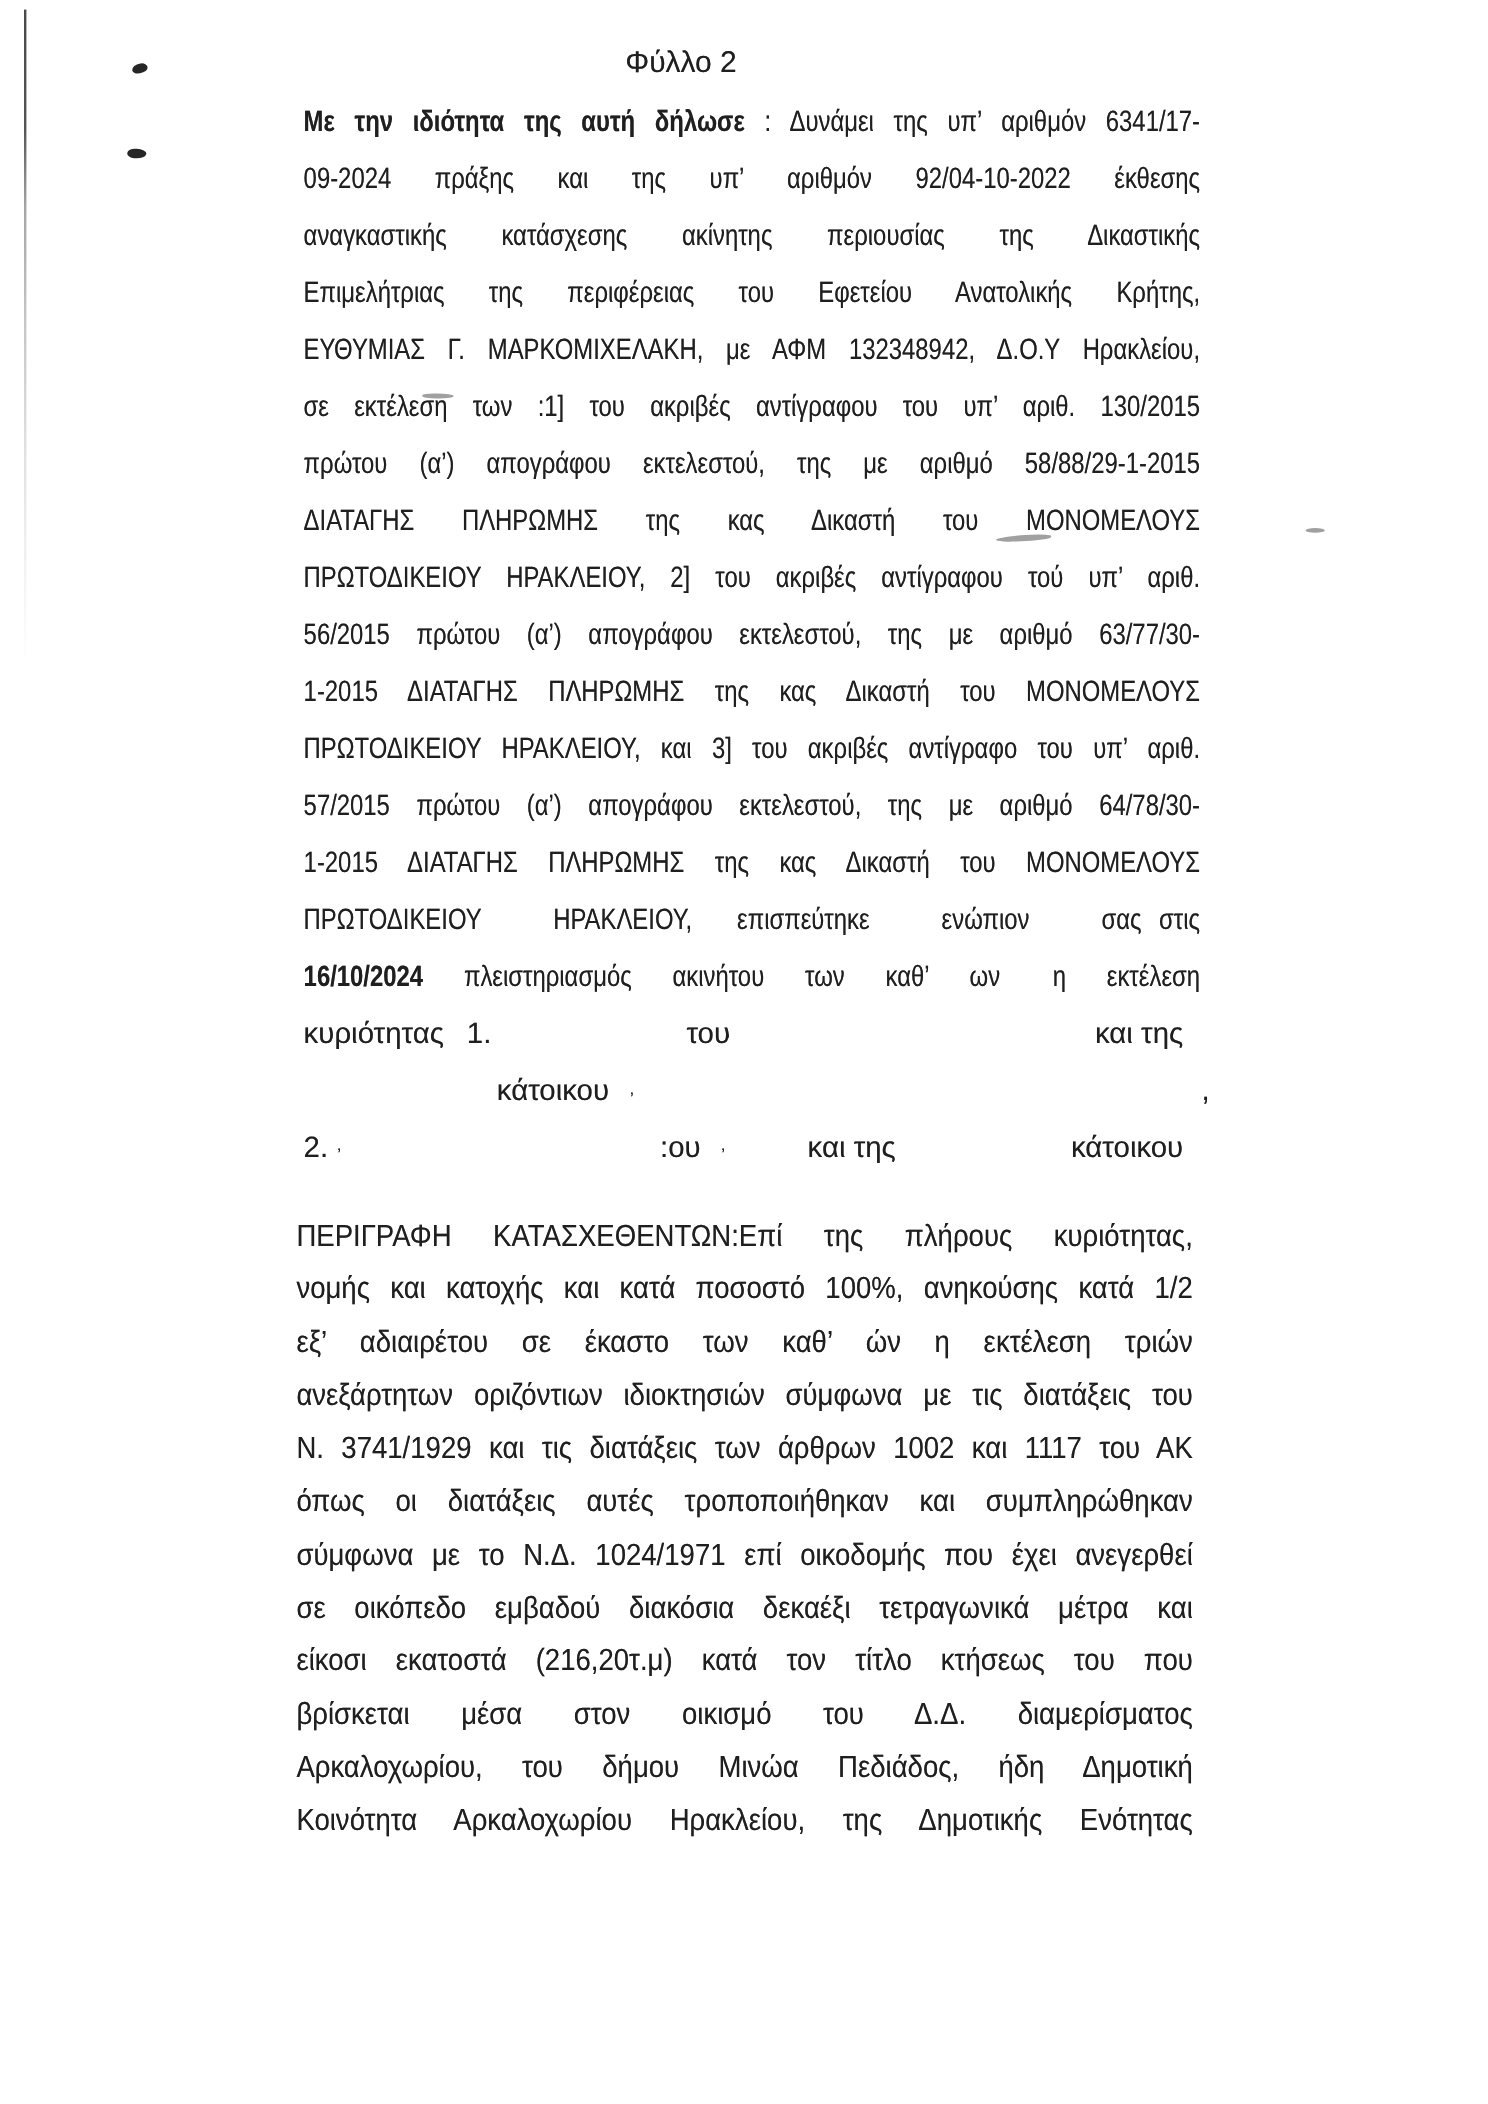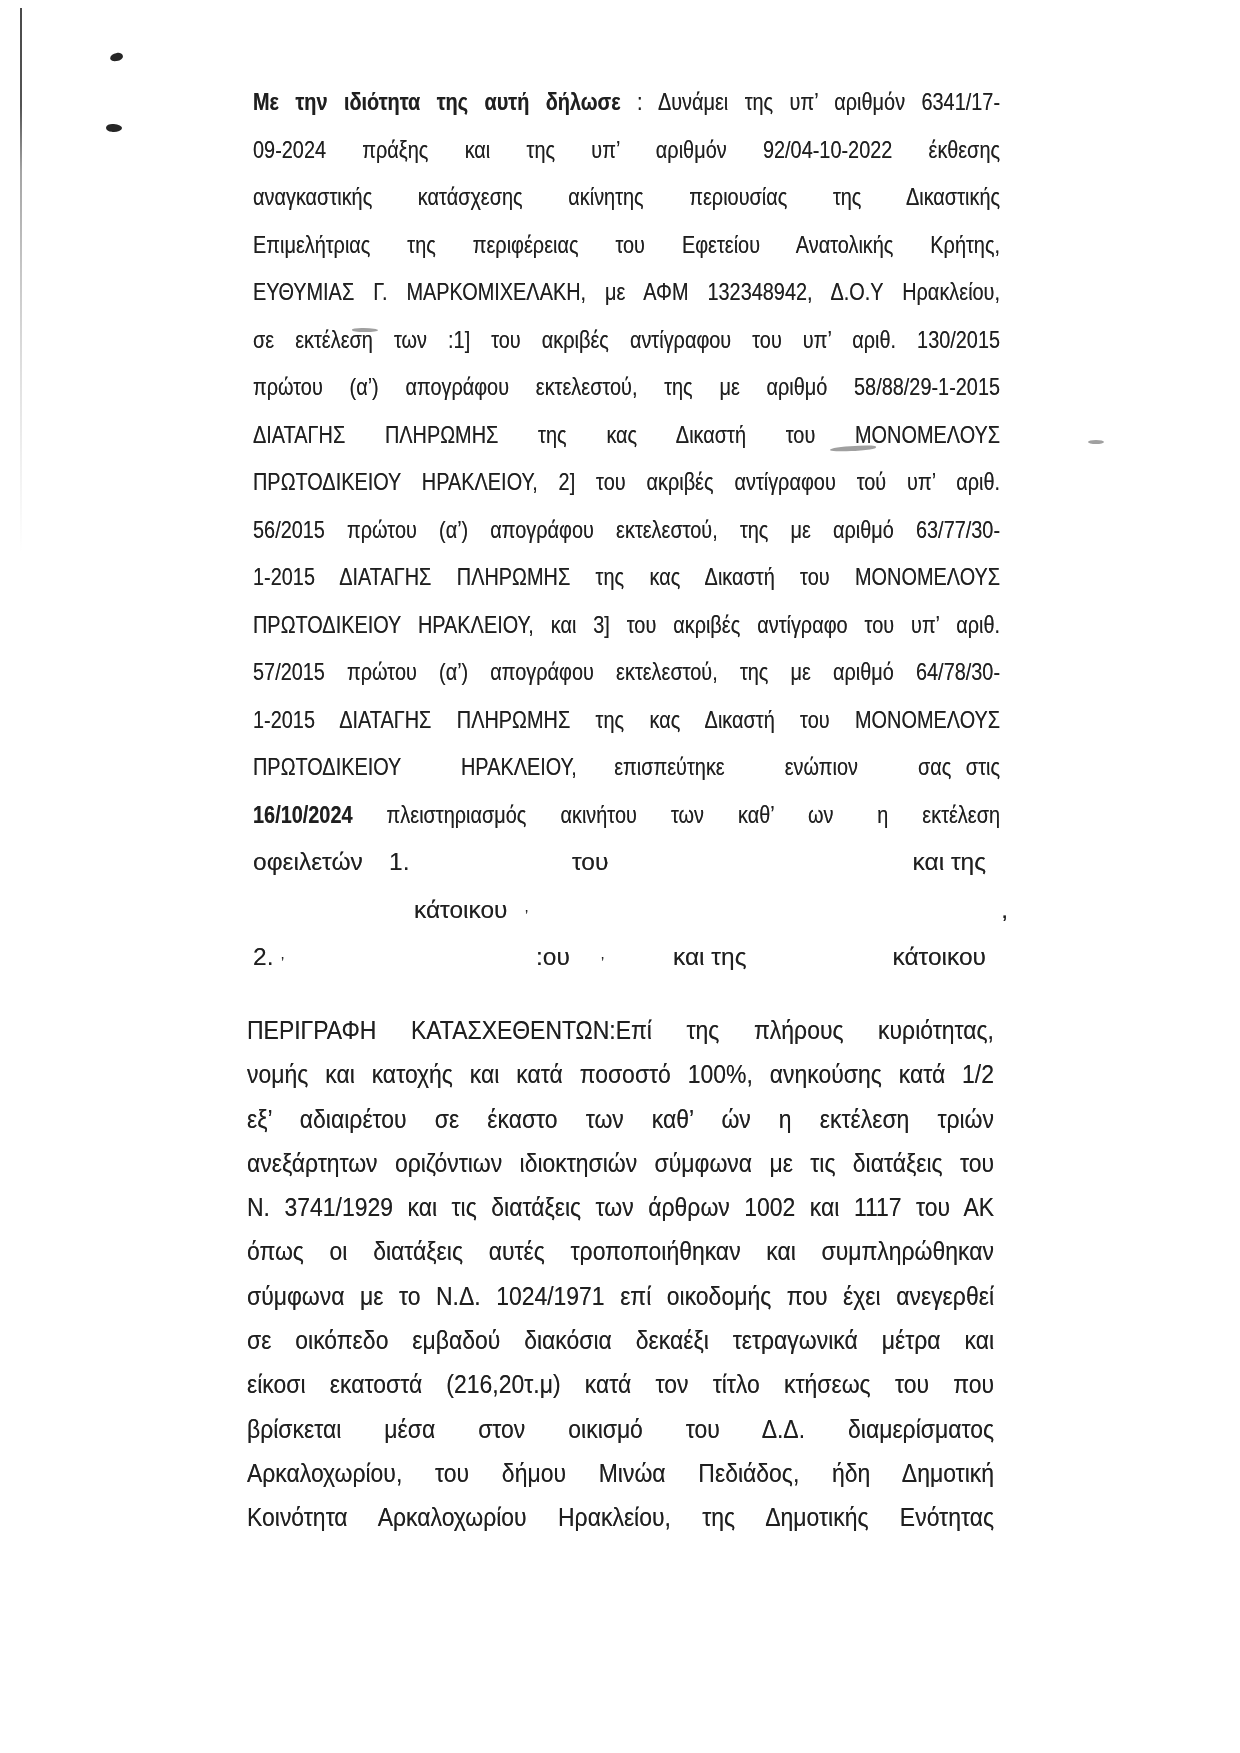--- a/index.html
+++ b/index.html
@@ -82,20 +82,21 @@
 
 <div class="page">
 
   <div class="streak"></div>
   <div class="smudge s1"></div>
   <div class="smudge s2"></div>
   <div class="spk k1"></div>
   <div class="spk k2"></div>
   <div class="spk k3"></div>
 
+  <div class="hdr txt">Φύλλο 2</div>
 
   <div class="p1 txt" id="para1">
       <div class="ln"><span class="b">Με την ιδιότητα της αυτή δήλωσε</span><span> : Δυνάμει της υπ’ αριθμόν 6341/17-</span></div>
       <div class="ln"><span>09-2024 πράξης και της υπ’ αριθμόν 92/04-10-2022 έκθεσης</span></div>
       <div class="ln"><span>αναγκαστικής κατάσχεσης ακίνητης περιουσίας της Δικαστικής</span></div>
       <div class="ln"><span>Επιμελήτριας της περιφέρειας του Εφετείου Ανατολικής Κρήτης,</span></div>
       <div class="ln"><span>ΕΥΘΥΜΙΑΣ Γ. ΜΑΡΚΟΜΙΧΕΛΑΚΗ, με ΑΦΜ 132348942, Δ.Ο.Υ Ηρακλείου,</span></div>
       <div class="ln"><span>σε εκτέλεση των :1] του ακριβές αντίγραφου του υπ’ αριθ. 130/2015</span></div>
       <div class="ln"><span>πρώτου (α’) απογράφου εκτελεστού, της με αριθμό 58/88/29-1-2015</span></div>
       <div class="ln"><span>ΔΙΑΤΑΓΗΣ ΠΛΗΡΩΜΗΣ της κας Δικαστή του ΜΟΝΟΜΕΛΟΥΣ</span></div>
@@ -104,35 +105,35 @@
       <div class="ln"><span>1-2015 ΔΙΑΤΑΓΗΣ ΠΛΗΡΩΜΗΣ της κας Δικαστή του ΜΟΝΟΜΕΛΟΥΣ</span></div>
       <div class="ln"><span>ΠΡΩΤΟΔΙΚΕΙΟΥ ΗΡΑΚΛΕΙΟΥ, και 3] του ακριβές αντίγραφο του υπ’ αριθ.</span></div>
       <div class="ln"><span>57/2015 πρώτου (α’) απογράφου εκτελεστού, της με αριθμό 64/78/30-</span></div>
       <div class="ln"><span>1-2015 ΔΙΑΤΑΓΗΣ ΠΛΗΡΩΜΗΣ της κας Δικαστή του ΜΟΝΟΜΕΛΟΥΣ</span></div>
       <div class="ln"><span>ΠΡΩΤΟΔΙΚΕΙΟΥ ΗΡΑΚΛΕΙΟΥ,</span><span class="gapsp" style="width: 46px;"></span><span>επισπεύτηκε ενώπιον σας</span><span class="gapsp" style="width: 18px;"></span><span>στις</span></div>
       <div class="ln"><span class="b">16/10/2024</span><span> πλειστηριασμός ακινήτου των καθ’ ων</span><span class="gapsp" style="width: 12px;"></span><span> η εκτέλεση</span></div>
     </div>
 
   <div class="red txt" id="redlines">
       <div class="ln">
-        <span style="left: 0px;">οφειλετών</span>
+        <span style="left: 0px;">κυριότητας</span>
         <span style="left: 136px;">1.</span>
         <span style="left: 319px;">του</span>
         <span class="sm" style="left: 352px;">’</span>
         <span style="right: 14px;">και της</span>
       </div>
       <div class="ln">
         <span style="left: 161px;">κάτοικου</span>
         <span class="sm" style="left: 272px;">’</span>
         <span style="right: -8px;">,</span>
       </div>
       <div class="ln">
         <span style="left: 0px;">2.</span>
         <span class="sm" style="left: 28px;">’</span>
-        <span style="left: 283px;">:ου</span>
+        <span style="left: 297px;">:ου</span>
         <span class="sm" style="left: 348px;">’</span>
         <span style="left: 420px;">και της</span>
         <span style="right: 14px;">κάτοικου</span>
       </div>
     </div>
 
   <div class="p2 txt" id="para2">
       <div class="ln"><span>ΠΕΡΙΓΡΑΦΗ ΚΑΤΑΣΧΕΘΕΝΤΩΝ:Επί της πλήρους κυριότητας,</span></div>
       <div class="ln"><span>νομής και κατοχής και κατά ποσοστό 100%, ανηκούσης κατά 1/2</span></div>
       <div class="ln"><span>εξ’ αδιαιρέτου σε έκαστο των καθ’ ών η εκτέλεση τριών</span></div>

